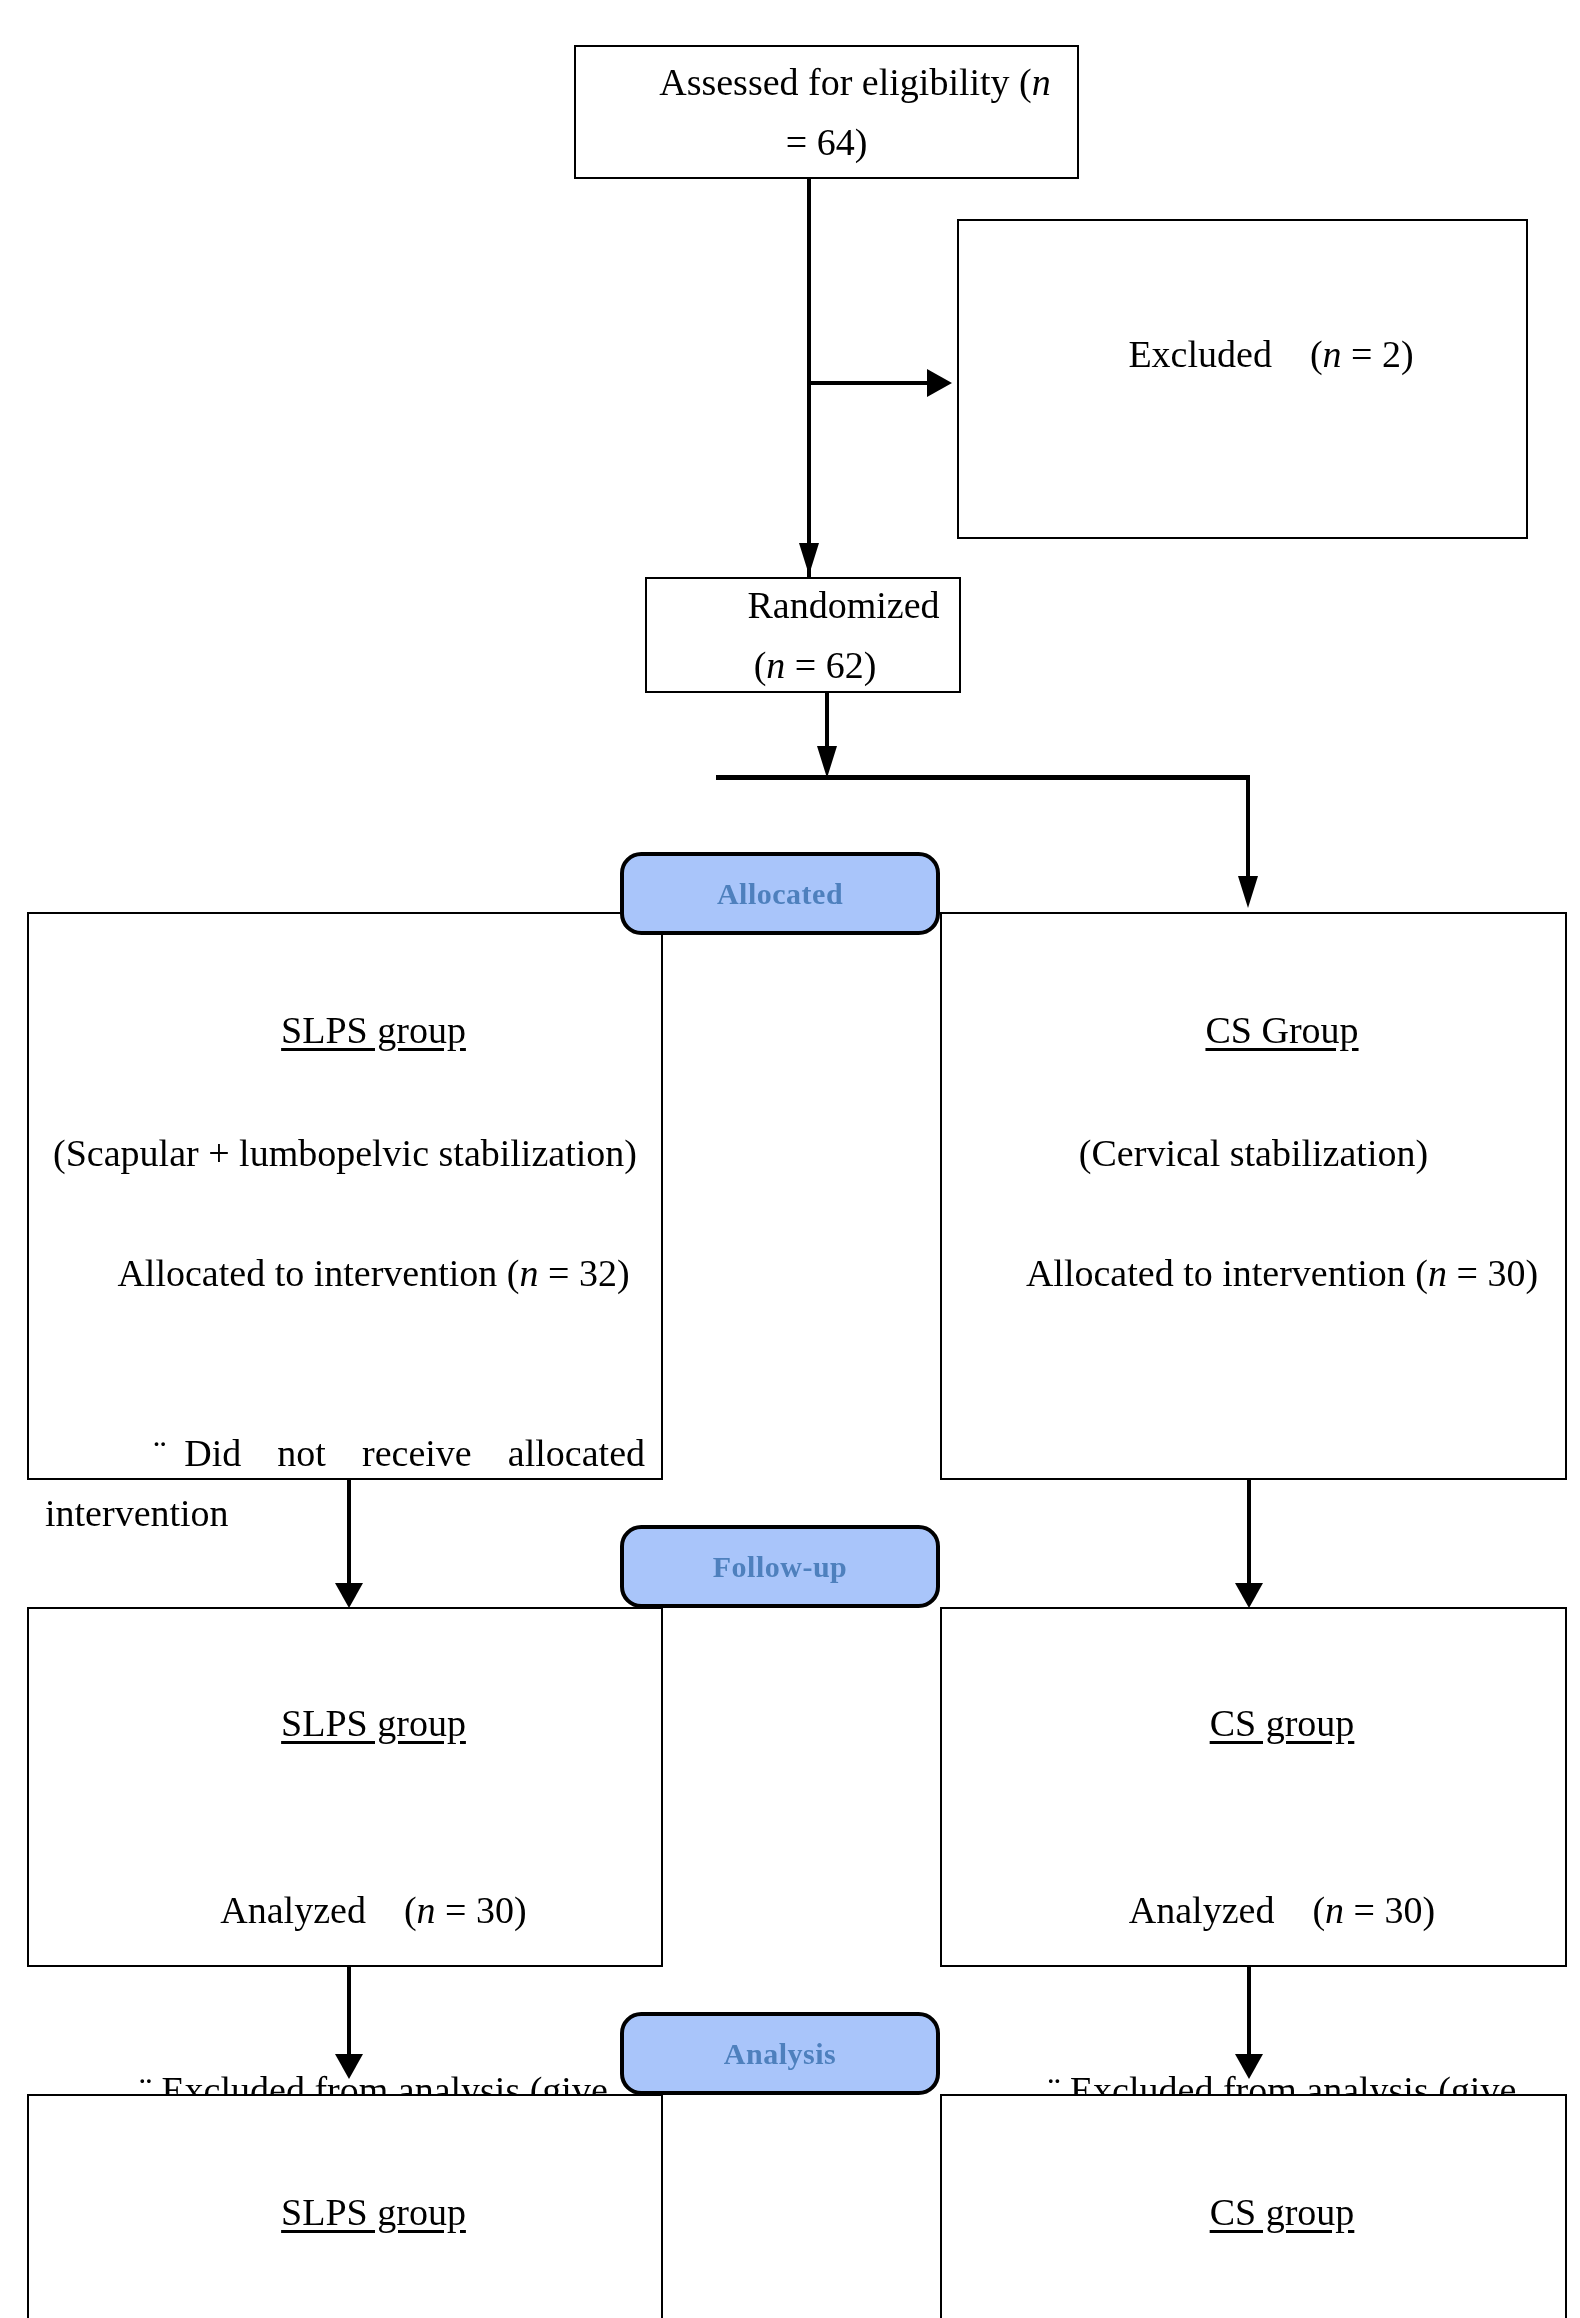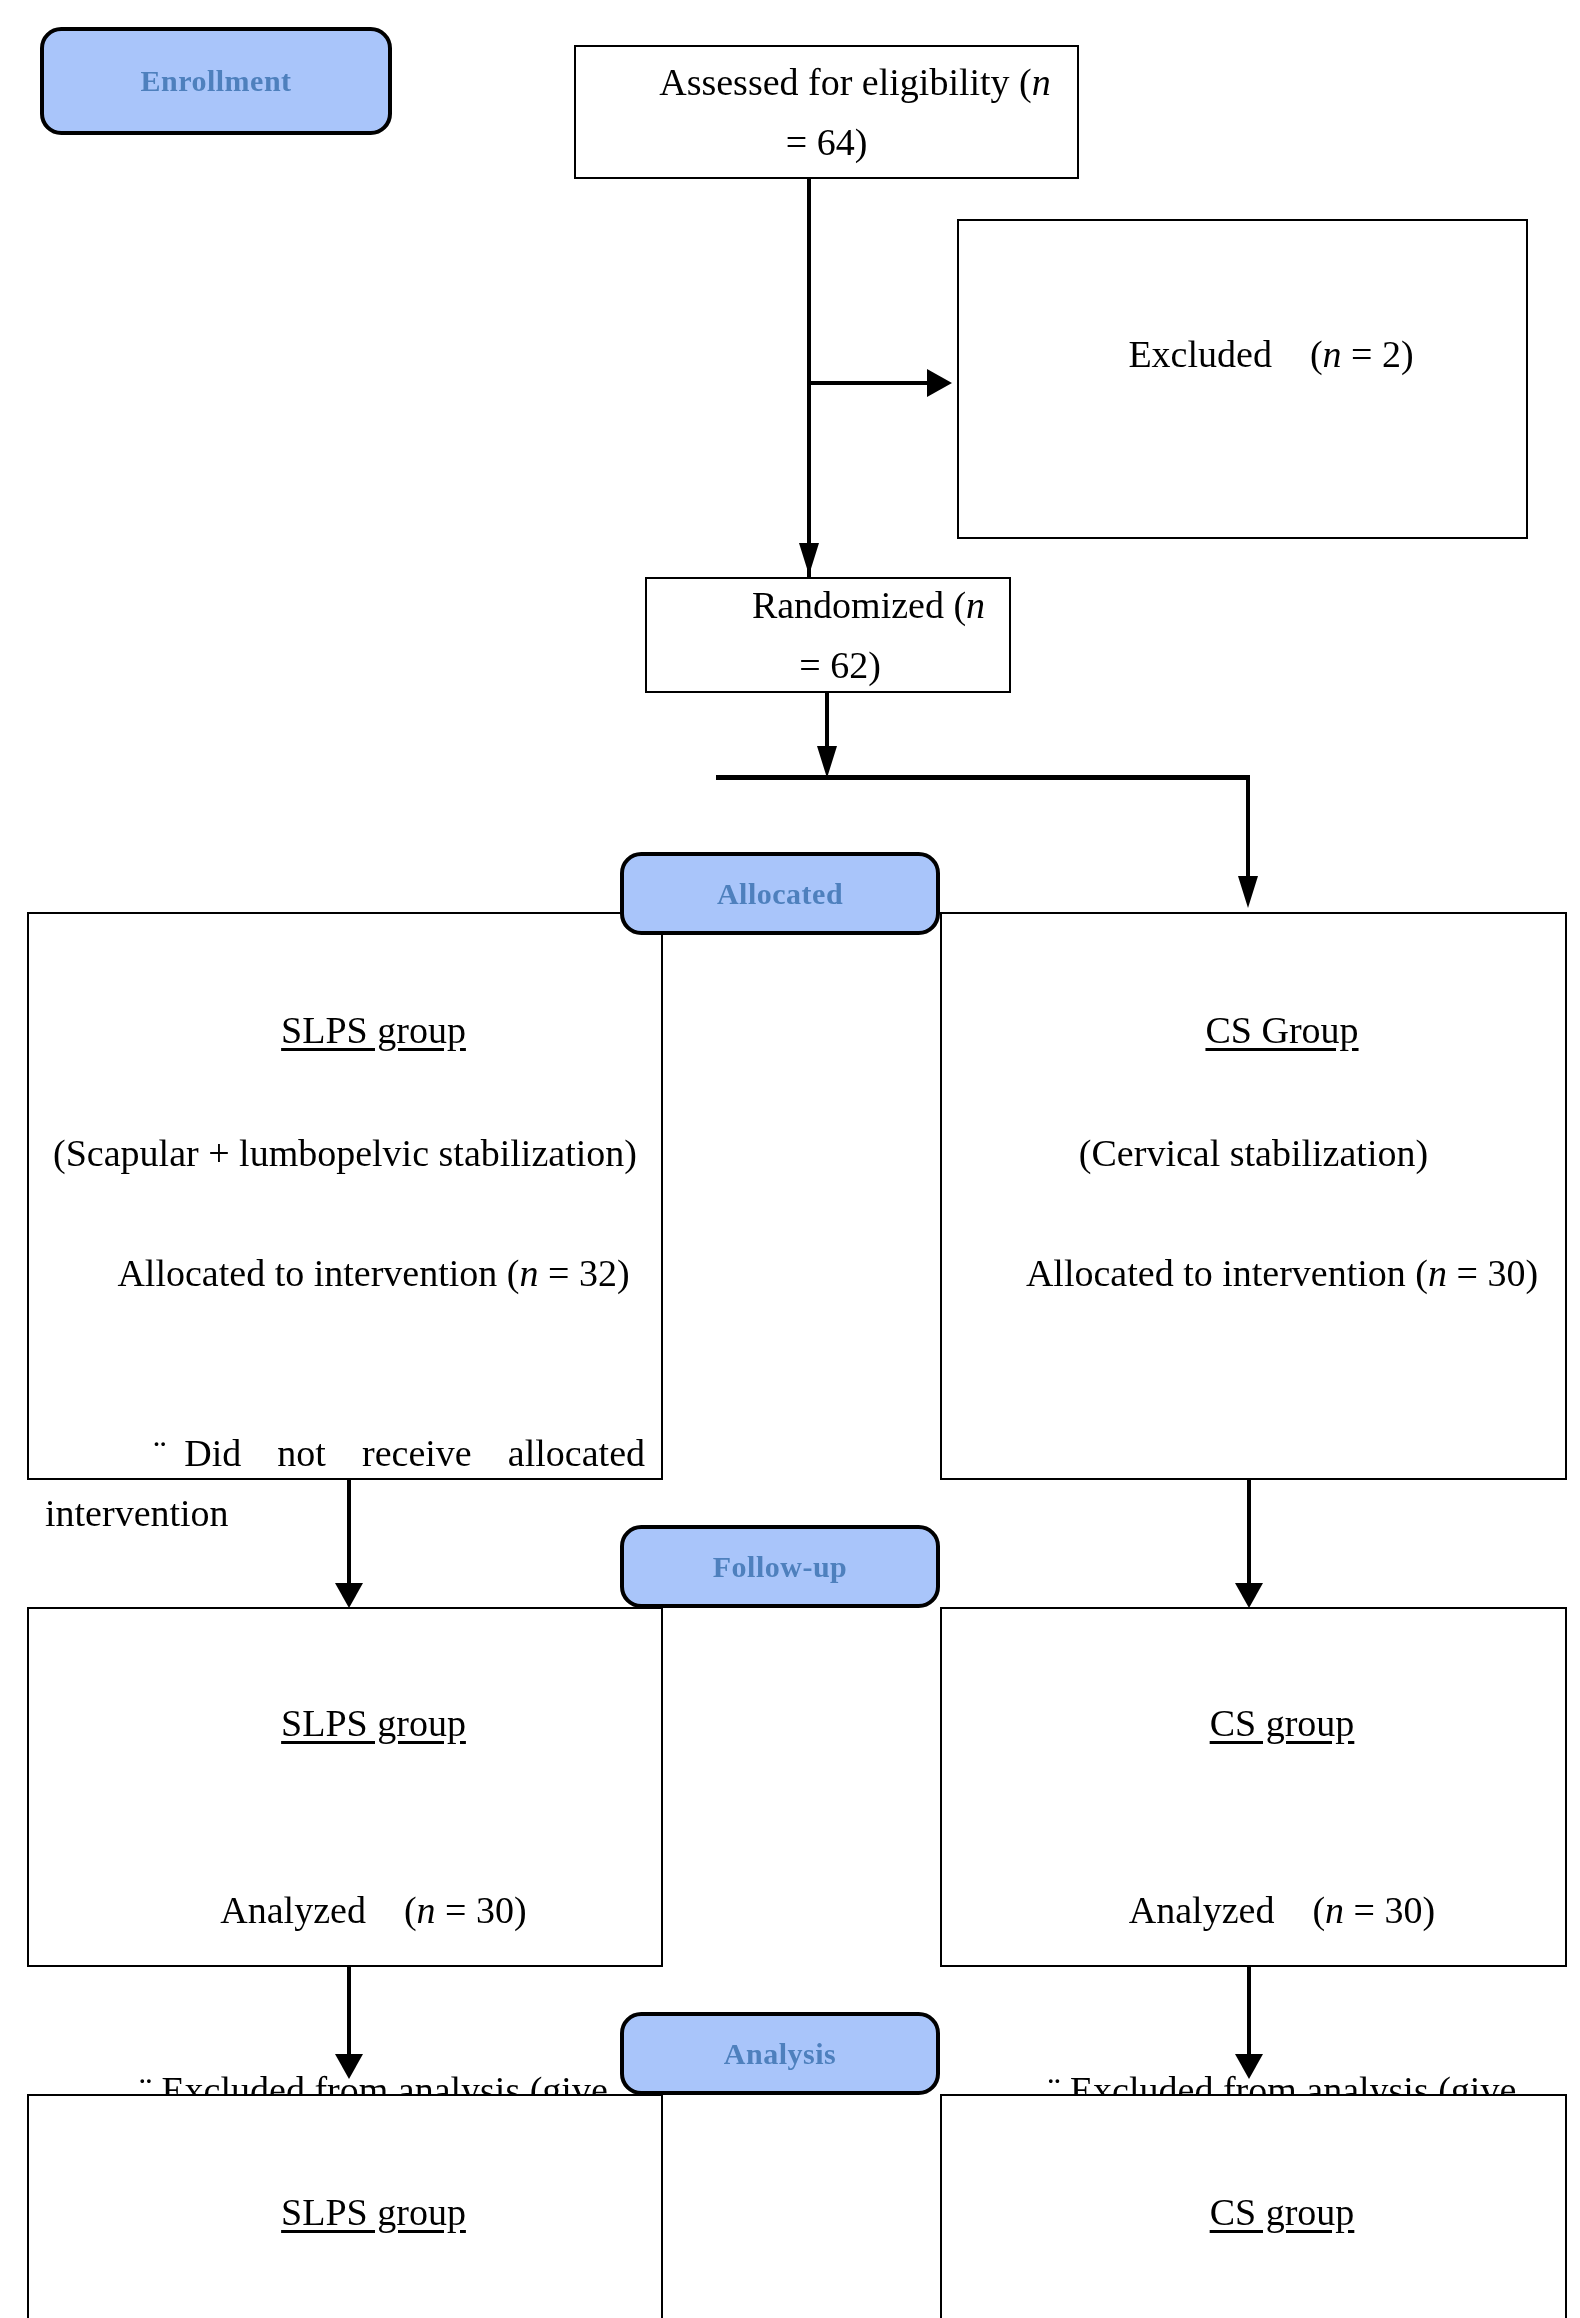--- a/index.html
+++ b/index.html
@@ -86,43 +86,40 @@
   }
 
   .pad{padding:0 16px;}
   .dot{display:inline-block;width:40px;}
 </style>
 </head>
 <body>
 
 <div id="stage">
 
-  <div class="pill" style="left:40px; top:27px; width:352px; height:108px;">
-    <span>Enrollment</span>
-  </div>
 
   <div class="box" style="left:574px; top:45px; width:505px; height:134px;">
     <div class="txt ctr pad">
       <span>Assessed for eligibility (</span><span class="it">n</span><span> = 64)</span>
     </div>
   </div>
 
   <div class="ln vln" style="left:807px; top:179px; width:4.2px; height:399px;"></div>
   <div class="arrowdown slim" style="left:799px; top:543px;"></div>
 
   <div class="ln hln" style="left:807px; top:381px; width:134px; height:4.2px;"></div>
   <div class="arrowright" style="left:927px; top:369px;"></div>
 
   <div class="box topalign" style="left:957px; top:219px; width:571px; height:320px; padding-top:43px;">
     <div class="txt lft pad">
       <span>Excluded    (</span><span class="it">n</span><span> = 2)</span>
     </div>
   </div>
 
-  <div class="box" style="left:645px; top:577px; width:366px; height:116px;padding-left:24px;">
+  <div class="box" style="left:645px; top:577px; width:316px; height:116px;padding-left:24px;">
     <div class="txt ctr pad">
       <span>Randomized (</span><span class="it">n</span><span> = 62)</span>
     </div>
   </div>
 
   <div class="ln vln" style="left:825px; top:693px; width:4.2px; height:60px;"></div>
   <div class="arrowdown slim" style="left:817px; top:746px;"></div>
 
   <div class="ln hln" style="left:716px; top:775px; width:534px; height:4.6px;"></div>
 

